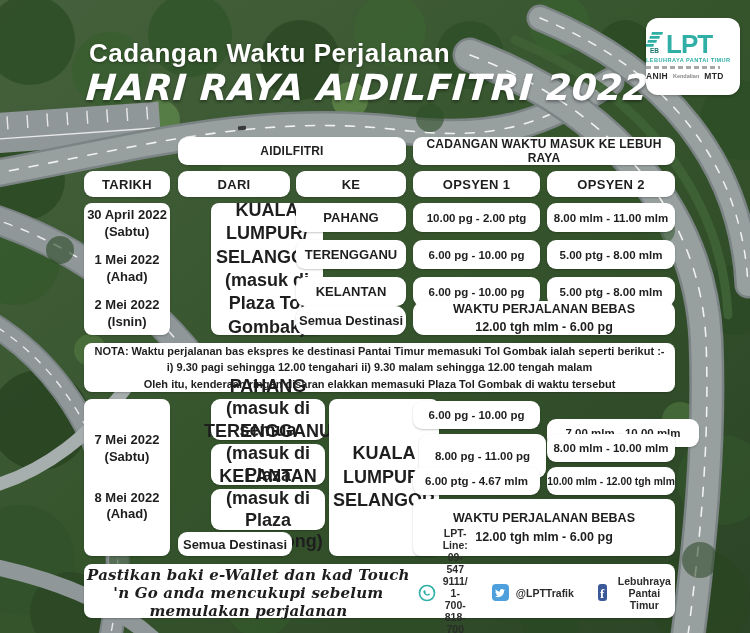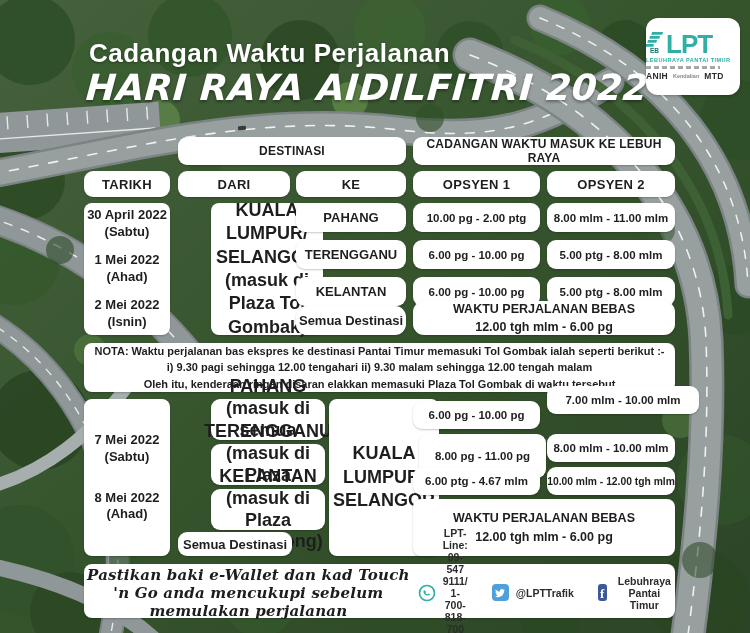--- a/index.html
+++ b/index.html
@@ -171,21 +171,21 @@
     </div>
     <div class="logo-sub" style="color: rgb(47, 175, 165);">LEBUHRAYA PANTAI TIMUR</div>
     <div class="logo-strip"></div>
     <div class="logo-ops">
       <span class="op-big">ANIH</span>
       <span class="op-small">Kendalian</span>
       <span class="op-big">MTD</span>
     </div>
   </div>
 
-  <div class="box ghdr" style="left:178px;top:137px;width:228px;height:28px;">DESTINASI</div>
+  <div class="box ghdr" style="left:178px;top:137px;width:228px;height:28px;">AIDILFITRI</div>
   <div class="box ghdr" style="left:413px;top:137px;width:262px;height:28px;">CADANGAN WAKTU MASUK KE LEBUH RAYA</div>
 
   <div class="box chdr" style="left:178px;top:171px;width:112px;height:26px;">DARI</div>
   <div class="box chdr" style="left:84px;top:171px;width:86px;height:26px;">TARIKH</div>
   <div class="box chdr" style="left:296px;top:171px;width:110px;height:26px;">KE</div>
   <div class="box chdr" style="left:413px;top:171px;width:127px;height:26px;">OPSYEN 1</div>
   <div class="box chdr" style="left:547px;top:171px;width:128px;height:26px;">OPSYEN 2</div>
 
   <div class="box r14 dates" style="left:84px;top:203px;width:86px;height:132px;gap:11px;">
     <div class="ml">30 April 2022
@@ -233,21 +233,21 @@
 Tol Jabor)</div>
   <div class="box tallcell ml" style="left:178px;top:489px;width:114px;height:41px;line-height:1.2;">KELANTAN
 (masuk di Plaza
 Tol Bentong)</div>
   <div class="box semua" style="left:178px;top:532px;width:114px;height:24px;">Semua Destinasi</div>
 
   <div class="box r14 tallcell ml" style="left:296px;top:399px;width:110px;height:157px;">KUALA LUMPUR/
 SELANGOR</div>
 
   <div class="box time" style="left:413px;top:401px;width:127px;height:28px;">6.00 pg - 10.00 pg</div>
-  <div class="box time" style="left:547px;top:386px;width:152px;height:28px;">7.00 mlm - 10.00 mlm</div>
+  <div class="box time" style="left:547px;top:419px;width:152px;height:28px;">7.00 mlm - 10.00 mlm</div>
   <div class="box time" style="left:419px;top:434px;width:127px;height:44px;">8.00 pg - 11.00 pg</div>
   <div class="box time" style="left:547px;top:434px;width:128px;height:28px;">8.00 mlm - 10.00 mlm</div>
   <div class="box time" style="left:413px;top:467px;width:127px;height:28px;">6.00 ptg - 4.67 mlm</div>
   <div class="box time" style="left:547px;top:467px;width:128px;height:28px;font-size:10.3px;">10.00 mlm - 12.00 tgh mlm</div>
   <div class="box r14 bebas ml" style="left:413px;top:499px;width:262px;height:57px;">WAKTU PERJALANAN BEBAS
 12.00 tgh mlm - 6.00 pg</div>
 
   <div class="box r14 footer" style="left:84px;top:564px;width:591px;height:54px;">
     <div class="script">Pastikan baki e-Wallet dan kad Touch 'n Go anda mencukupi sebelum memulakan perjalanan</div>
     <div class="contacts">

